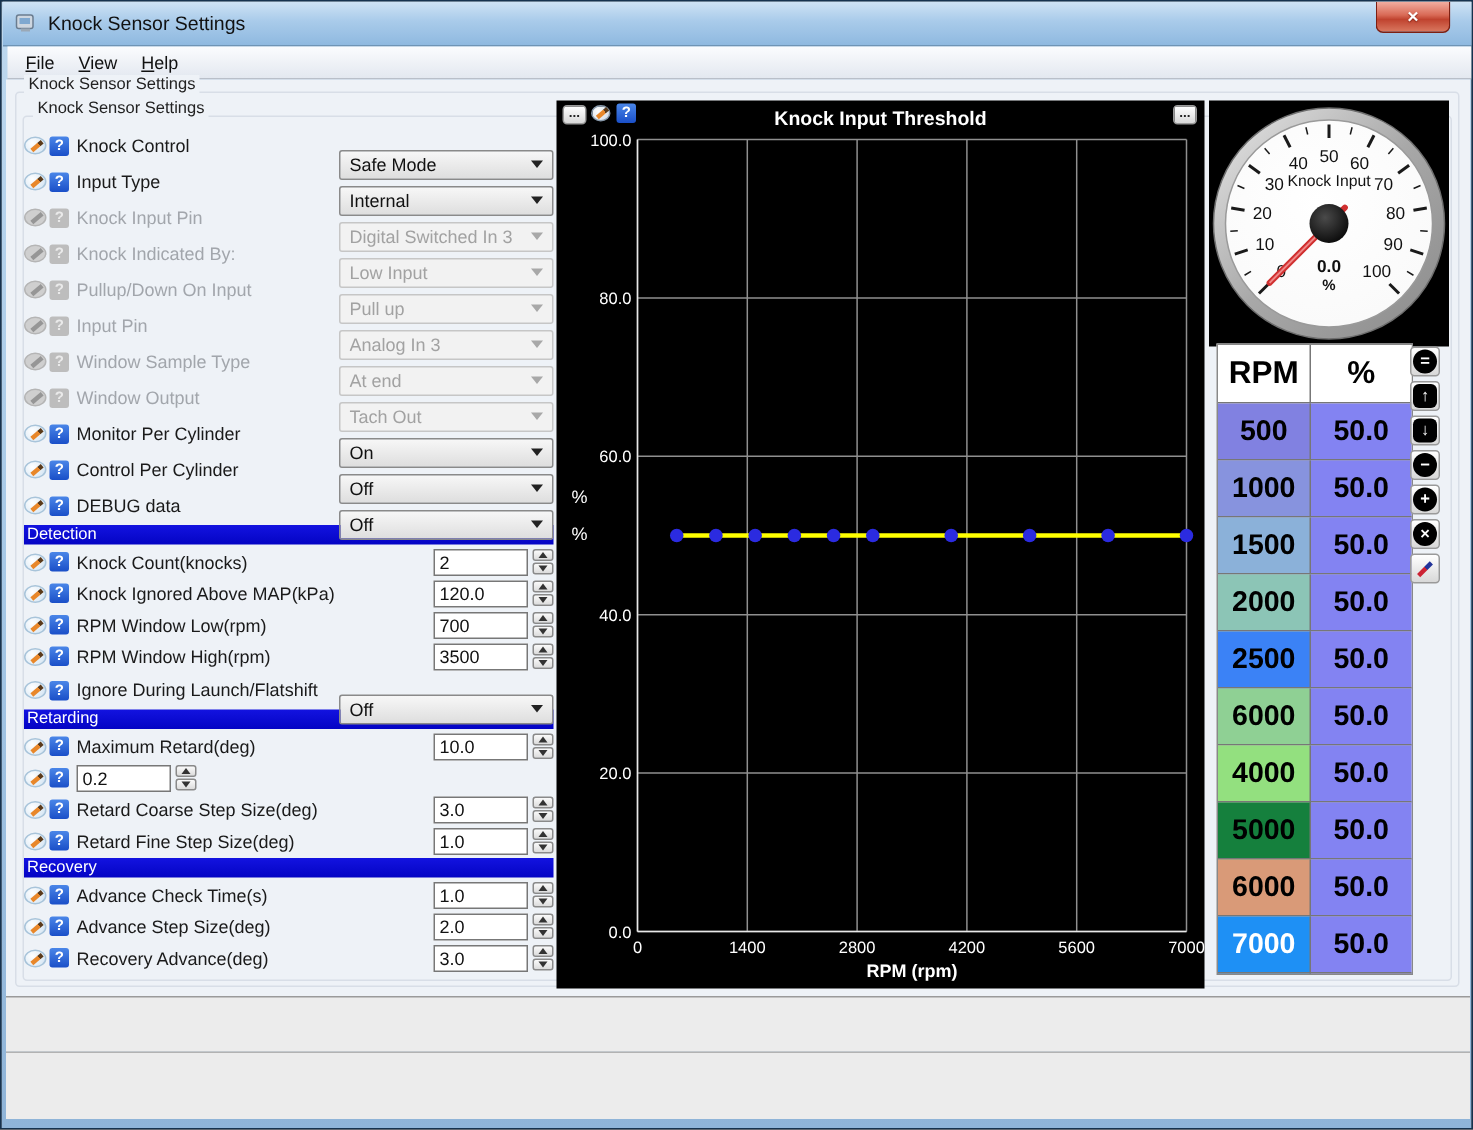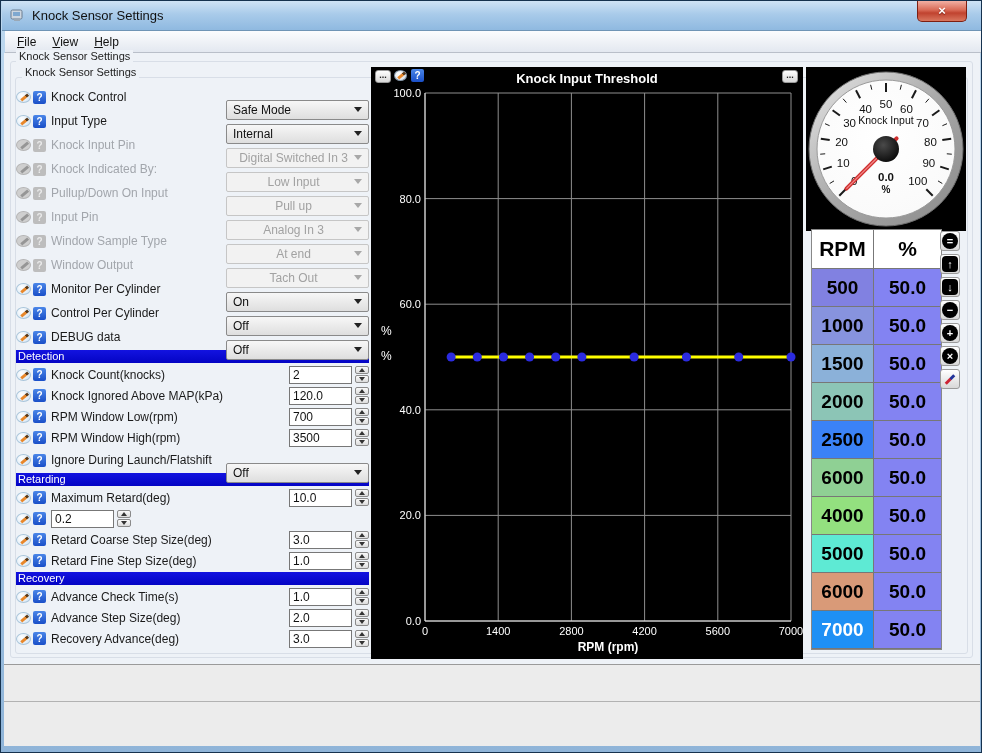--- a/index.html
+++ b/index.html
@@ -45,21 +45,21 @@
     font-weight:bold;text-align:center;line-height:13px;}
   .help-ic.dis{background:#bdbdbd;color:#eaeaea;}
   .slabel{font-size:12px;color:#1a1a1a;flex:1;white-space:nowrap;overflow:hidden;}
   .slabel.dis{color:#a2a6ac;}
   .dd{width:143px;height:20px;border:1px solid #8a8a8a;border-radius:2px;
     background:linear-gradient(180deg,#f7f7f7,#dedede);display:flex;align-items:center;
     padding:0 6px;flex:0 0 143px;margin-top:25px;}
   .dd .dd-val{font-size:12px;color:#111;flex:1;white-space:nowrap;overflow:hidden;}
   .dd .dd-tri{width:0;height:0;border-left:4px solid transparent;border-right:4px solid transparent;
     border-top:5px solid #222;}
-  .dd.dis{background:#f2f2f2;border-color:#c6c6c6;text-align:center;}
+  .dd.dis{background:#f2f2f2;border-color:#c6c6c6;}
   .dd.dis .dd-val{color:#a2a2a2;}
   .dd.dis .dd-tri{border-top-color:#a8a8a8;}
   .numwrap{display:flex;align-items:center;}
   .numfield{width:63px;height:18px;border:1px solid #777;background:#fff;font-size:12px;
     color:#111;line-height:16px;padding-left:3px;}
   .spin{display:flex;flex-direction:column;margin-left:3px;gap:1px;}
   .spin-b{width:14px;height:8px;border:1px solid #8a8a8a;border-radius:2px;
     background:linear-gradient(180deg,#fafafa,#dcdcdc);display:flex;align-items:center;justify-content:center;}
   .tri-up{width:0;height:0;border-left:3px solid transparent;border-right:3px solid transparent;border-bottom:4px solid #333;}
   .tri-dn{width:0;height:0;border-left:3px solid transparent;border-right:3px solid transparent;border-top:4px solid #333;}
@@ -612,21 +612,21 @@
           </div>
           <div class="trow">
             <div class="tcell c-rpm" style="background: rgb(143, 208, 148);">6000</div>
             <div class="tcell c-pct" style="background: rgb(131, 131, 242);">50.0</div>
           </div>
           <div class="trow">
             <div class="tcell c-rpm" style="background: rgb(147, 224, 127);">4000</div>
             <div class="tcell c-pct" style="background: rgb(131, 131, 242);">50.0</div>
           </div>
           <div class="trow">
-            <div class="tcell c-rpm" style="background: #5eead4;">5000</div>
+            <div class="tcell c-rpm" style="background: #15803d;">5000</div>
             <div class="tcell c-pct" style="background: rgb(131, 131, 242);">50.0</div>
           </div>
           <div class="trow">
             <div class="tcell c-rpm" style="background: rgb(217, 154, 120);">6000</div>
             <div class="tcell c-pct" style="background: rgb(131, 131, 242);">50.0</div>
           </div>
           <div class="trow">
             <div class="tcell c-rpm" style="background: rgb(30, 144, 245); color: rgb(255, 255, 255);">7000</div>
             <div class="tcell c-pct" style="background: rgb(131, 131, 242);">50.0</div>
           </div>

